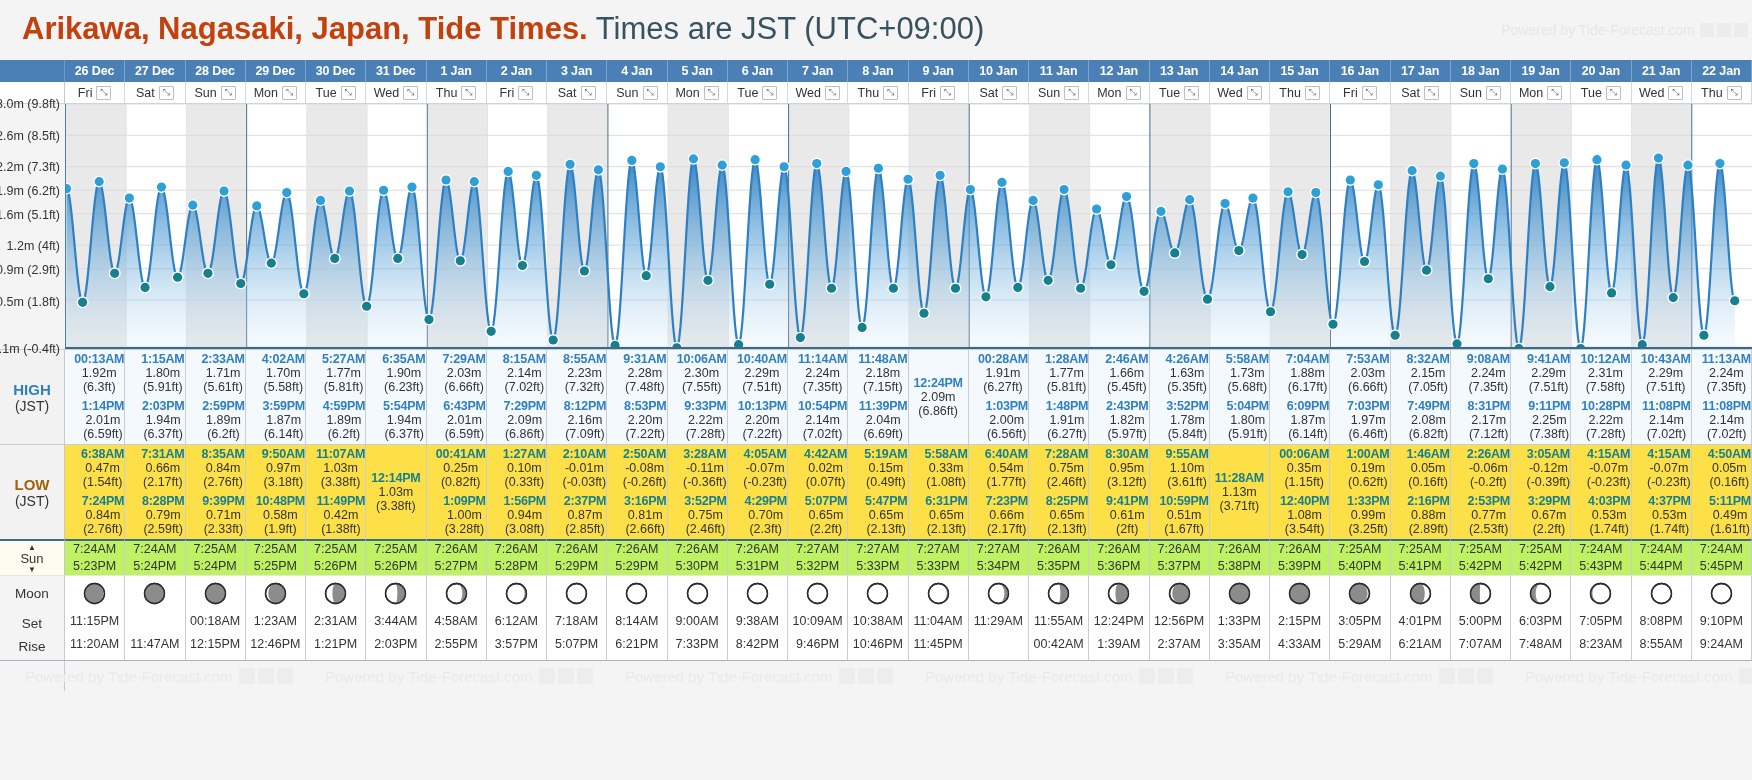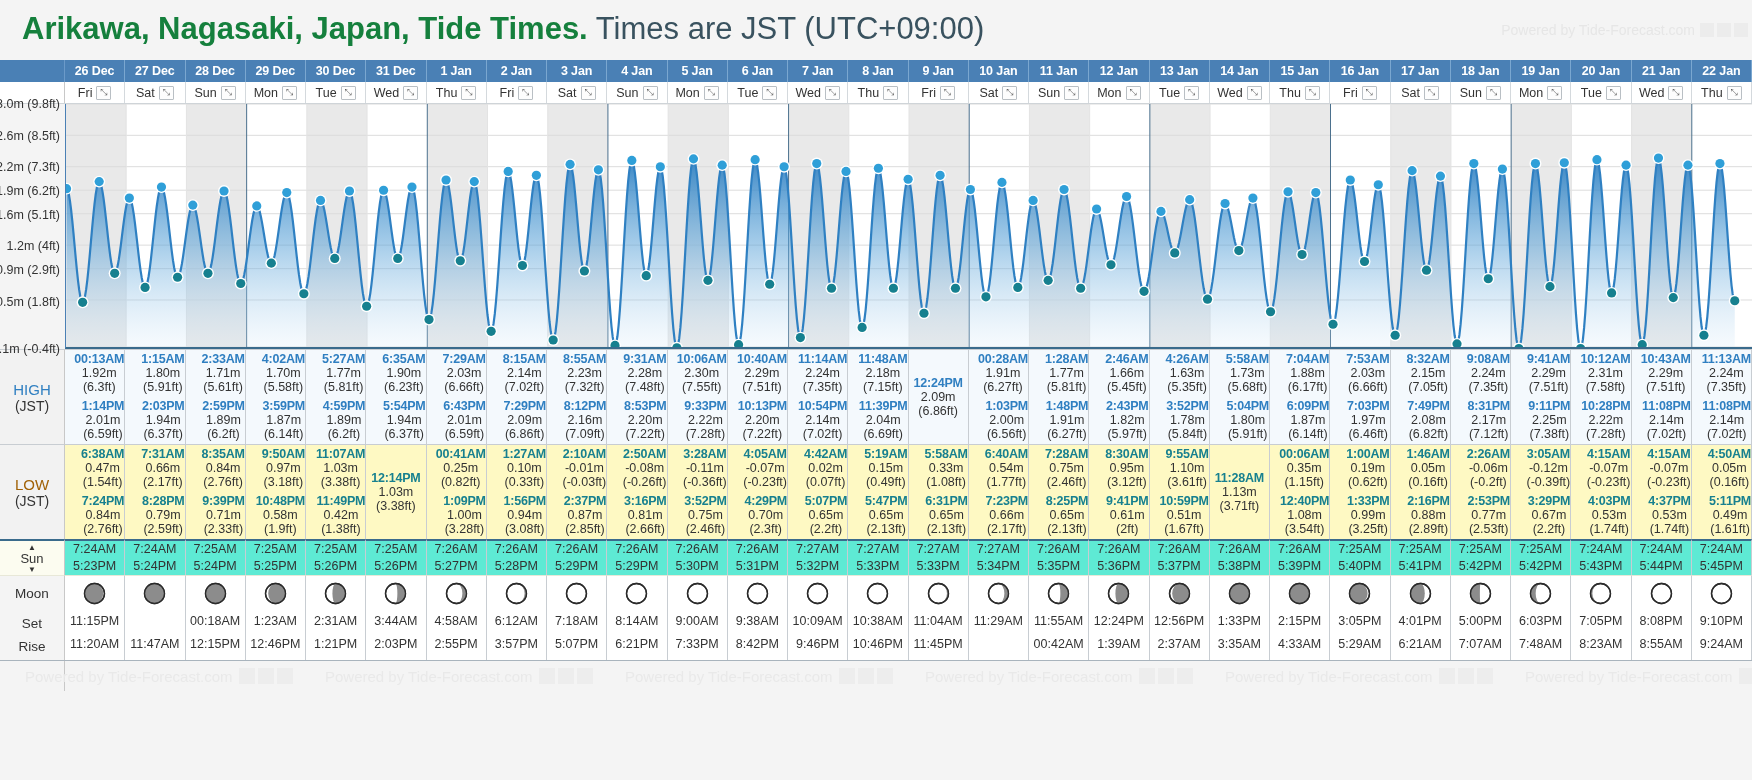--- a/index.html
+++ b/index.html
@@ -7,21 +7,21 @@
     width:1752px; height:780px; overflow:hidden;
     background:#f4f4f4;
     font-family:"Liberation Sans", sans-serif;
     -webkit-font-smoothing:antialiased;
   }
   #app { position:relative; width:1752px; height:780px; background:#f4f4f4; }
 
   
   .header { position:relative; height:60px; padding:12px 0 0 22px; }
   .header h1 { font-size:31px; line-height:34px; font-weight:400; color:#39525f; white-space:nowrap; }
-  .header h1 .loc { font-weight:bold; color:#15803d; }
+  .header h1 .loc { font-weight:bold; color:#c2410c; }
   .watermark-top {
     position:absolute; right:4px; top:22px;
     font-size:14px; color:#e6e6e6; white-space:nowrap;
     display:flex; align-items:center; gap:5px;
   }
   .wm-badges { display:flex; gap:3px; }
   .wm-badge { width:14px; height:14px; background:#ececec; display:inline-block; }
 
   
   .grid { position:relative; width:1616px; }
@@ -66,44 +66,44 @@
     align-items:flex-end; justify-content:flex-start; padding-right:4px;
   }
   .ytick { position:absolute; right:5px; font-size:12.5px; color:#333; white-space:nowrap; transform:translateY(-50%); }
   .plot { position:relative; flex:1 1 auto; background:#fff; border-left:1px solid #4a80b5;
           border-bottom:2px solid #3a6b8c; overflow:hidden; }
   .plot svg { display:block; width:100%; height:100%; }
 
   
   .tiderow .lbl { border-top:1px solid #c8cdd2; }
   .tiderow .col { border-top:1px solid #c8cdd2; border-right:1px solid #c8cdd2; }
-  .tide-lbl-main { font-size:15px; font-weight:normal; }
+  .tide-lbl-main { font-size:15px; font-weight:bold; }
   .tide-lbl-sub { font-size:14px; color:#333; font-weight:normal; }
   .hi-label { color:#2f7fc1; }
   .lo-label { color:#a16207; }
 
   .evt {
     display:flex; flex-direction:column; align-items:center; justify-content:center;
     padding:2px 0 3px;
   }
   .evt .t { font-size:12.5px; font-weight:bold; letter-spacing:-0.2px; }
   .evt .m { font-size:12.5px; color:#333; }
   .evt .f { font-size:12.5px; color:#333; }
   .evt.high .t { color:#2f7fc1; }
   .evt.low  .t { color:#17808f; }
   .high-cell { background:#f4f9fd; }
-  .low-cell  { background:#fef9c3; }
+  .low-cell  { background:#fde047; }
   .cellbox { height:100%; display:flex; flex-direction:column; justify-content:center; }
   .cellbox.two { justify-content:space-between;align-items:flex-end; }
   .cellbox.one { justify-content:center; }
 
   
   .sunrow { height:36px; }
   .sunrow .lbl { background:#fcfcf0; border-top:2px solid #3a6b8c; flex-direction:column; gap:0; }
-  .sunrow .col { background:#5eead4; border-top:2px solid #3a6b8c; border-right:1px solid #c8cdd2;
+  .sunrow .col { background:#bef264; border-top:2px solid #3a6b8c; border-right:1px solid #c8cdd2;
                  display:flex; flex-direction:column; align-items:center; justify-content:center; }
   .sunrow .col span { font-size:12.5px; color:#333; line-height:17px; }
   .tri { font-size:8px; line-height:7px; color:#333; }
 
   
   .moonrow { height:35px; }
   .moonrow .lbl { background:#f4f4f4; border-top:1px solid #e8e8d8; font-size:13.5px; }
   .moonrow .col { border-top:1px solid #e8e8d8; border-right:1px solid #c8cdd2;
                   display:flex; align-items:center; justify-content:center; background:#fff; }
   .moon { width:23px; height:23px; display:block; }

